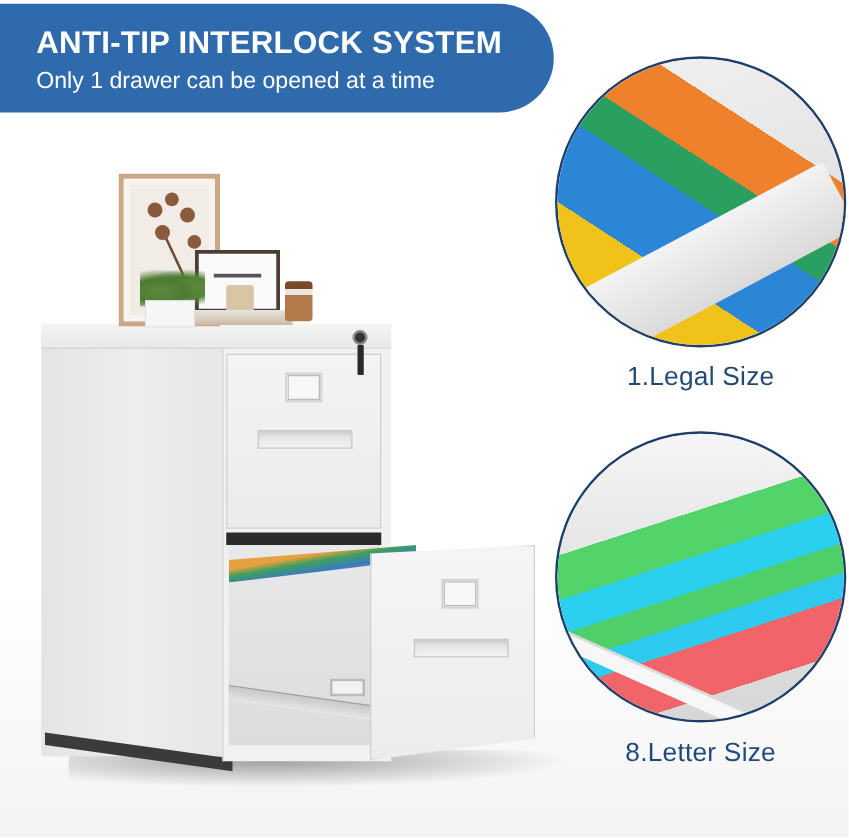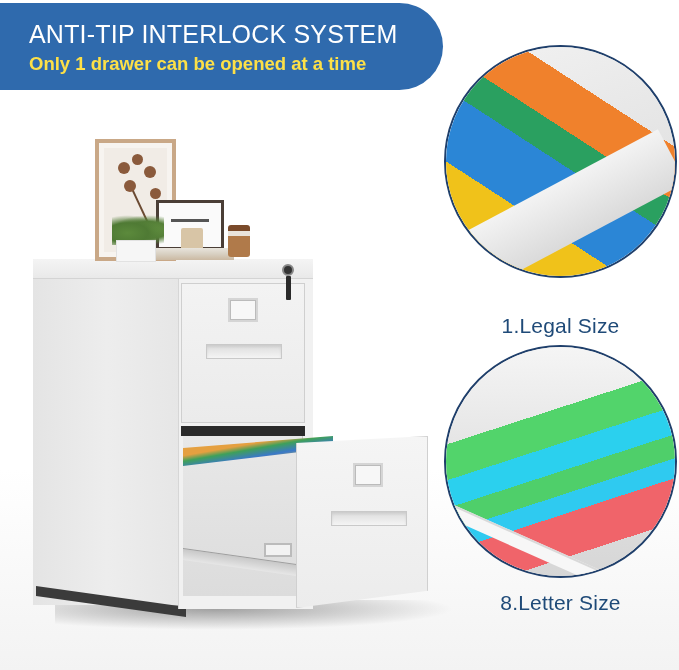--- a/index.html
+++ b/index.html
@@ -9,23 +9,23 @@
     .canvas { position: absolute; left: 0; top: 0; width: 679px; height: 670px; background: #ffffff; overflow: hidden; }
 
     
     .floor { position: absolute; left: 0; top: 470px; width: 679px; height: 200px;
       background: linear-gradient(180deg, rgba(255,255,255,0) 0%, #f3f3f3 100%); }
 
     
     .banner { position: absolute; left: 0; top: 3px; width: 443px; height: 87px;
       background: #2f6aad; border-radius: 0 44px 44px 0; }
     .banner-title { position: absolute; left: 29px; top: 17px; color: #ffffff;
-      font-weight: normal; font-size: 25px; letter-spacing: 0.2px; white-space: nowrap; }
-    .banner-sub { position: absolute; left: 29px; top: 50px; color: #fde047;
-      font-size: 18.5px; white-space: nowrap; font-weight: bold; }
+      font-weight: bold; font-size: 25px; letter-spacing: 0.2px; white-space: nowrap; }
+    .banner-sub { position: absolute; left: 29px; top: 50px; color: #ffffff;
+      font-size: 18.5px; white-space: nowrap; }
 
     
     .cab-shadow { position: absolute; left: 55px; top: 600px; width: 400px; height: 30px;
       background: radial-gradient(ellipse at 40% 30%, rgba(0,0,0,0.35) 0%, rgba(0,0,0,0) 70%); }
     .cab-side { position: absolute; left: 33px; top: 259px; width: 148px; height: 346px;
       background: linear-gradient(90deg, #e4e4e4 0%, #ededed 50%, #e6e6e6 100%); }
     .cab-side-foot { position: absolute; left: 36px; top: 586px; width: 150px; height: 10px;
       background: #3b3b3b; transform: skewY(8deg); transform-origin: left top; }
     .cab-top { position: absolute; left: 33px; top: 259px; width: 280px; height: 20px;
       background: linear-gradient(180deg, #f4f4f4, #e9e9e9); border-bottom: 1px solid #d4d4d4; }
@@ -100,21 +100,21 @@
         #2bd0ee 27% 34%,
         #4fcf6a 34% 40%,
         #2fcaf0 40% 45%,
         #f0646a 45% 56%,
         rgba(0,0,0,0) 56% 100%); }
     .c2-rail { position: absolute; left: -10px; top: 150px; width: 200px; height: 14px;
       background: #f7f7f7; border-top: 2px solid #d9d9d9; transform: rotate(24deg); transform-origin: left top; }
 
     .caption { position: absolute; width: 233px; text-align: center; color: #1f4a78;
       font-size: 21px; letter-spacing: 0.2px; white-space: nowrap; }
-    .caption-1 { left: 444px; top: 290px; margin-top: 24px; }
+    .caption-1 { left: 444px; top: 290px; }
     .caption-2 { left: 444px; top: 591px; }
   </style>
 </head>
 <body>
 
 <div class="canvas">
   <div class="floor"></div>
 
   <div class="banner">
     <div class="banner-title">ANTI-TIP INTERLOCK SYSTEM</div>

